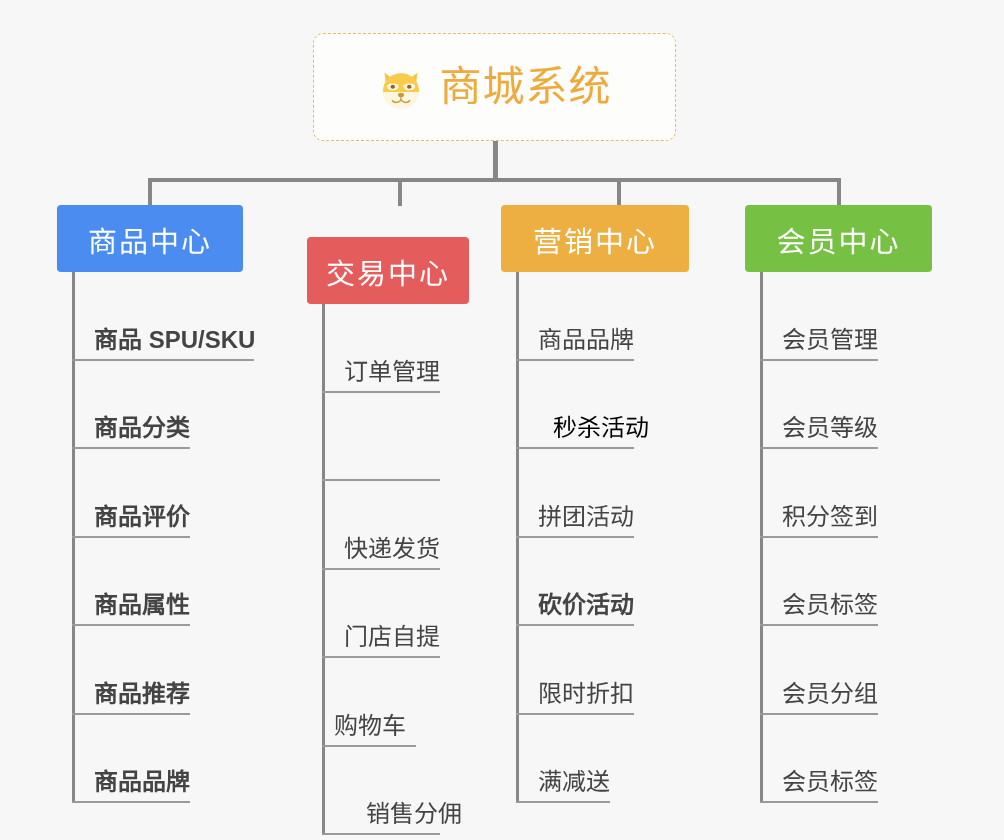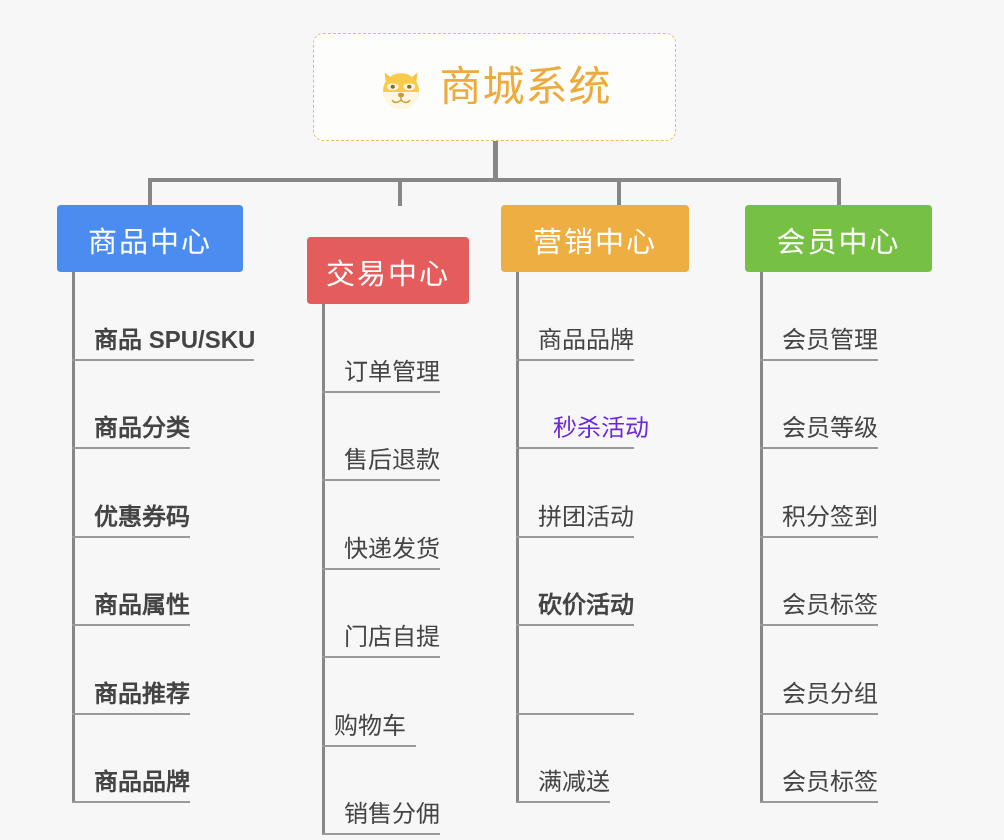--- a/index.html
+++ b/index.html
@@ -163,21 +163,21 @@
     <div class="leaf-list" style="border-left-color: rgb(135, 135, 135); font-weight: bold;">
       <div class="leaf-item">
         <span class="leaf-label" style="color: rgb(68, 68, 68);">商品 SPU/SKU</span>
         <span class="leaf-underline" style="background: rgb(154, 154, 154); width: 182px;"></span>
       </div>
       <div class="leaf-item">
         <span class="leaf-label" style="color: rgb(68, 68, 68);">商品分类</span>
         <span class="leaf-underline" style="background: rgb(154, 154, 154); width: 118px;"></span>
       </div>
       <div class="leaf-item">
-        <span class="leaf-label" style="color: rgb(68, 68, 68);">优惠券码</span>
+        <span class="leaf-label" style="color: rgb(68, 68, 68);">商品评价</span>
         <span class="leaf-underline" style="background: rgb(154, 154, 154); width: 118px;"></span>
       </div>
       <div class="leaf-item">
         <span class="leaf-label" style="color: rgb(68, 68, 68);">商品属性</span>
         <span class="leaf-underline" style="background: rgb(154, 154, 154); width: 118px;"></span>
       </div>
       <div class="leaf-item">
         <span class="leaf-label" style="color: rgb(68, 68, 68); text-align: center;">商品推荐</span>
         <span class="leaf-underline" style="background: rgb(154, 154, 154); width: 118px;"></span>
       </div>
@@ -191,64 +191,64 @@
   <div class="column col-2">
     <div class="cat-header" style="background: rgb(229, 92, 92);">
       <span>交易中心</span>
     </div>
     <div class="leaf-list" style="border-left-color: rgb(135, 135, 135);">
       <div class="leaf-item">
         <span class="leaf-label" style="color: rgb(68, 68, 68);">订单管理</span>
         <span class="leaf-underline" style="background: rgb(154, 154, 154); width: 118px;"></span>
       </div>
       <div class="leaf-item">
-        <span class="leaf-label" style="color: rgb(68, 68, 68);">售后退款</span>
         <span class="leaf-underline" style="background: rgb(154, 154, 154); width: 118px;"></span>
       </div>
       <div class="leaf-item">
         <span class="leaf-label" style="color: rgb(68, 68, 68);">快递发货</span>
         <span class="leaf-underline" style="background: rgb(154, 154, 154); width: 118px;"></span>
       </div>
       <div class="leaf-item">
         <span class="leaf-label" style="color: rgb(68, 68, 68);">门店自提</span>
         <span class="leaf-underline" style="background: rgb(154, 154, 154); width: 118px;"></span>
       </div>
       <div class="leaf-item">
         <span class="leaf-label" style="color: rgb(68, 68, 68); padding-left: 12px;">购物车</span>
         <span class="leaf-underline" style="background: rgb(154, 154, 154); width: 94px;"></span>
       </div>
       <div class="leaf-item">
-        <span class="leaf-label" style="color: rgb(68, 68, 68);">销售分佣</span>
+        <span class="leaf-label" style="color: rgb(68, 68, 68); margin-left: 22px;">销售分佣</span>
         <span class="leaf-underline" style="background: rgb(154, 154, 154); width: 118px;"></span>
       </div>
     </div>
   </div>
 
   <div class="column col-3">
     <div class="cat-header" style="background: rgb(237, 174, 66);">
       <span>营销中心</span>
     </div>
     <div class="leaf-list" style="border-left-color: rgb(135, 135, 135);">
       <div class="leaf-item">
         <span class="leaf-label" style="color: rgb(68, 68, 68);">商品品牌</span>
         <span class="leaf-underline" style="background: rgb(154, 154, 154); width: 118px;"></span>
       </div>
       <div class="leaf-item">
-        <span class="leaf-label" style="color: #6d28d9; padding-left: 37px;">秒杀活动</span>
+        <span class="leaf-label" style="color: #000000; padding-left: 37px;">秒杀活动</span>
         <span class="leaf-underline" style="background: rgb(154, 154, 154); width: 118px;"></span>
       </div>
       <div class="leaf-item">
         <span class="leaf-label" style="color: rgb(68, 68, 68);">拼团活动</span>
         <span class="leaf-underline" style="background: rgb(154, 154, 154); width: 118px;"></span>
       </div>
       <div class="leaf-item">
         <span class="leaf-label" style="color: rgb(68, 68, 68); font-weight: bold;">砍价活动</span>
         <span class="leaf-underline" style="background: rgb(154, 154, 154); width: 118px;"></span>
       </div>
       <div class="leaf-item">
+        <span class="leaf-label" style="color: rgb(68, 68, 68);">限时折扣</span>
         <span class="leaf-underline" style="background: rgb(154, 154, 154); width: 118px;"></span>
       </div>
       <div class="leaf-item">
         <span class="leaf-label" style="color: rgb(68, 68, 68); text-align: center;">满减送</span>
         <span class="leaf-underline" style="background: rgb(154, 154, 154); width: 94px;"></span>
       </div>
     </div>
   </div>
 
   <div class="column col-4">

